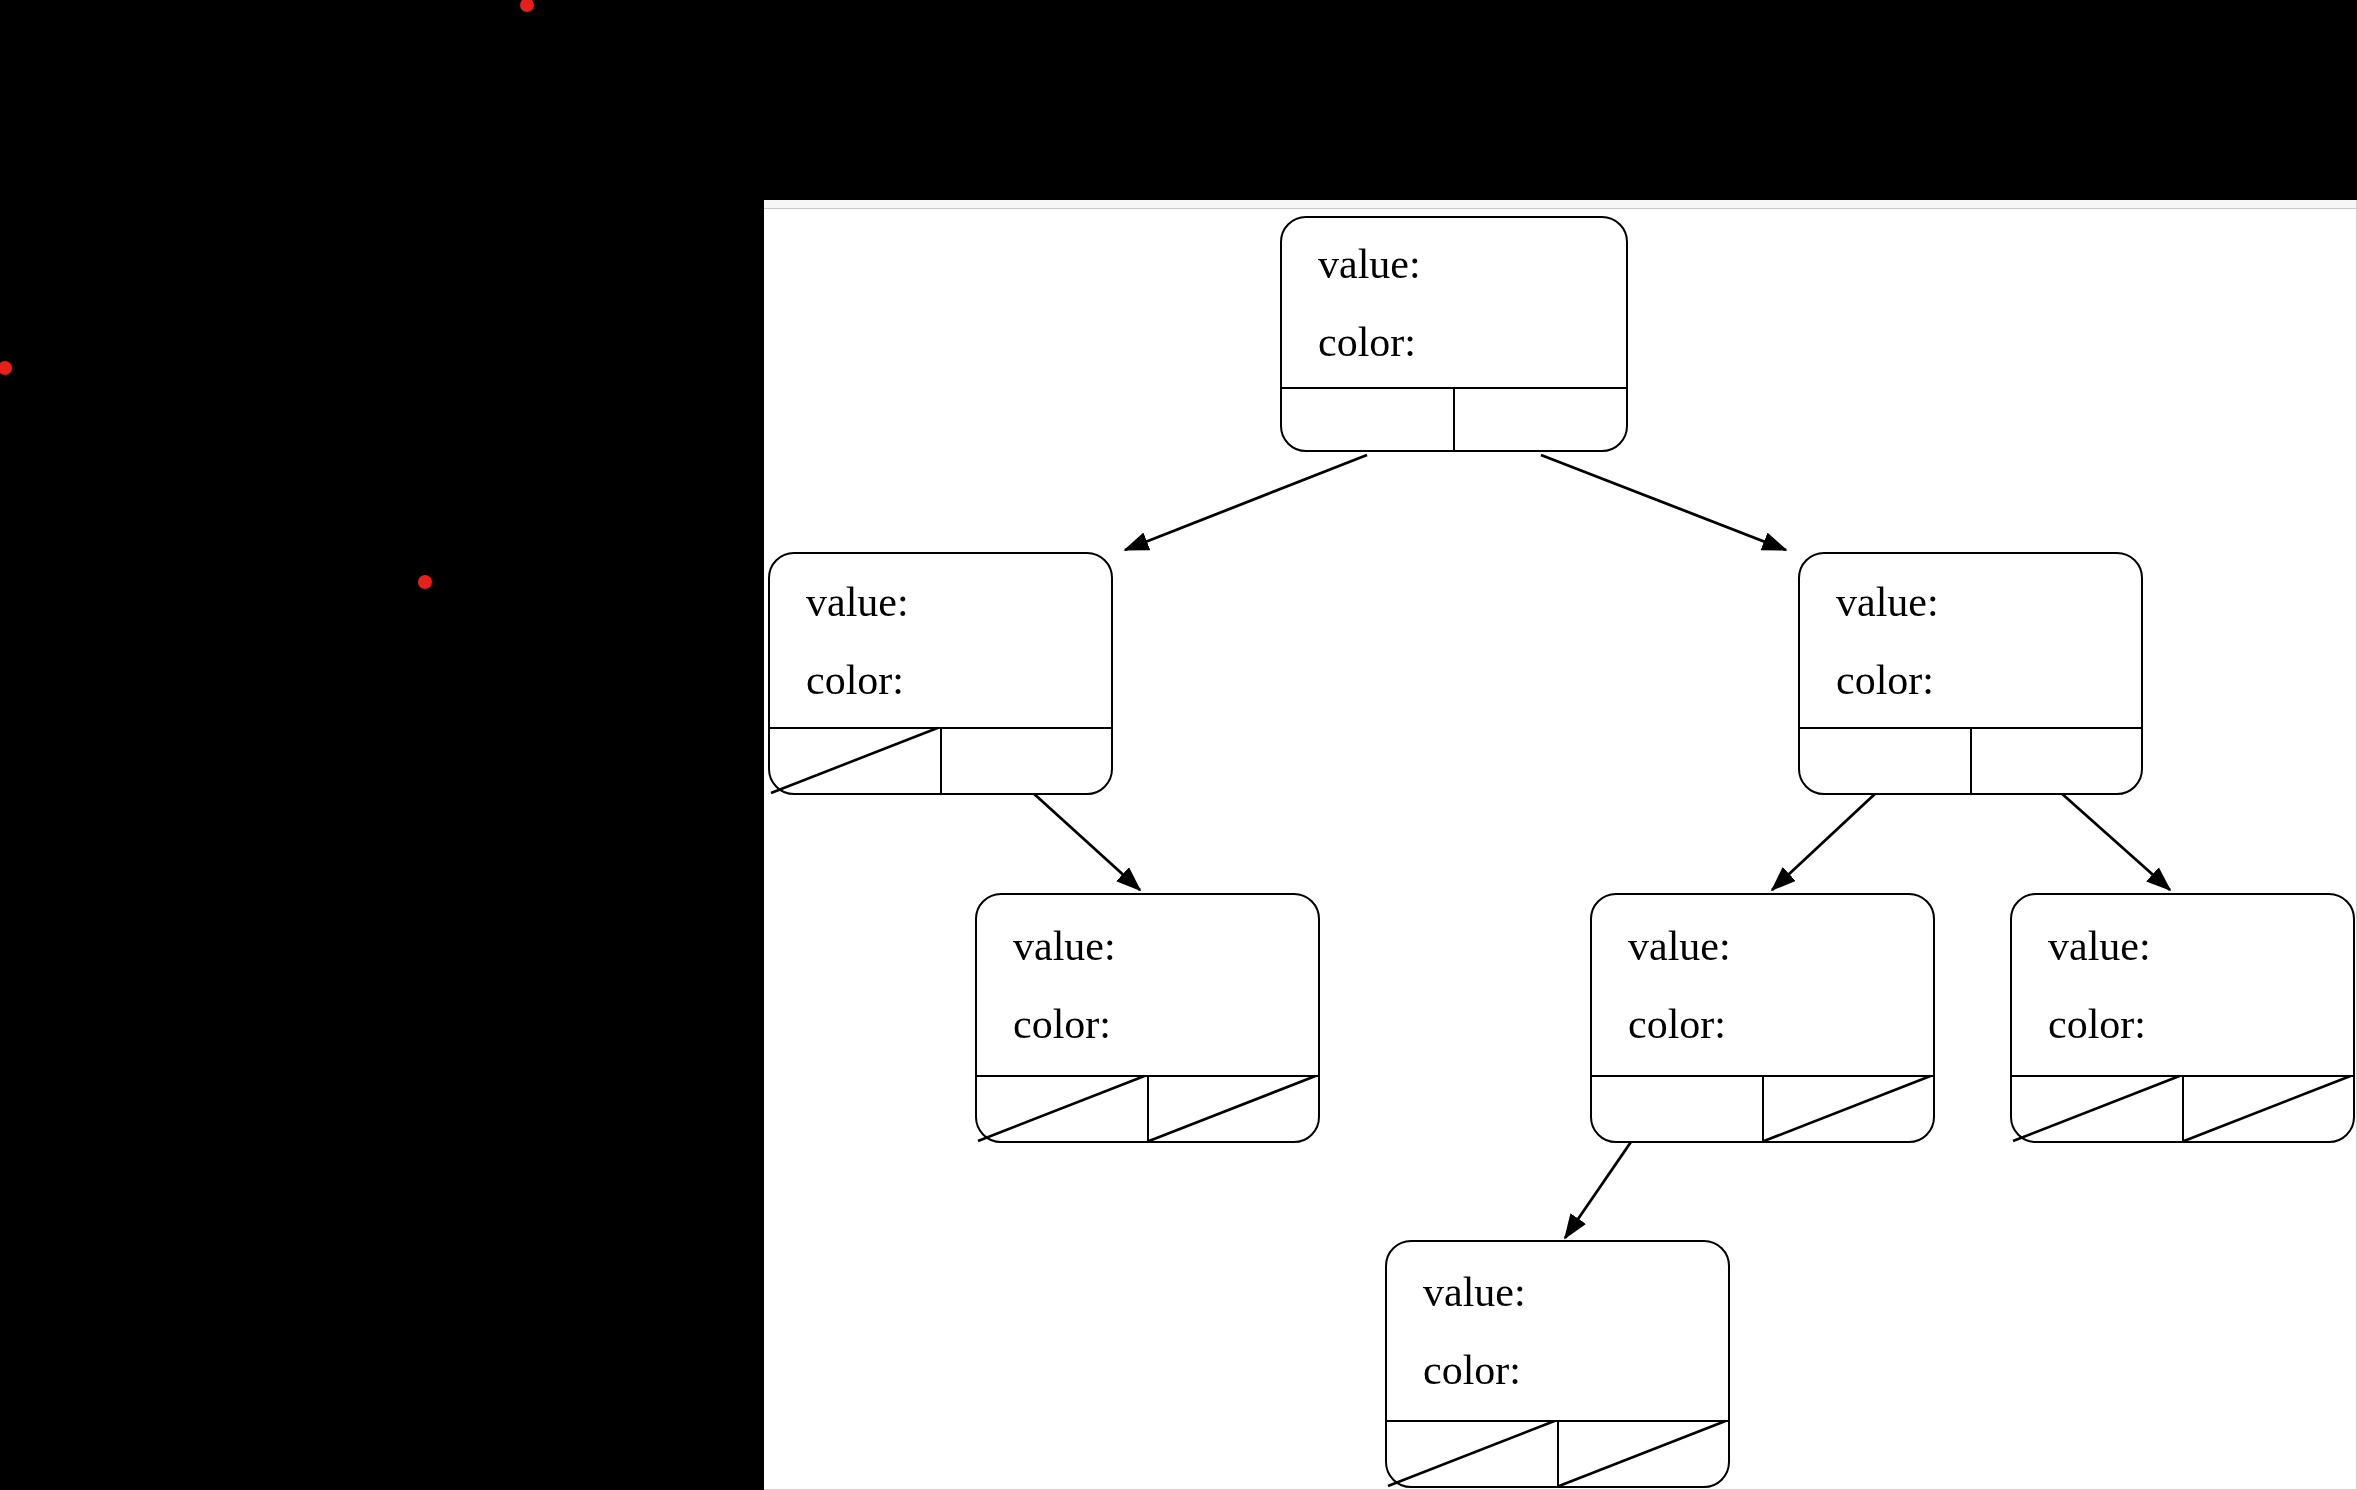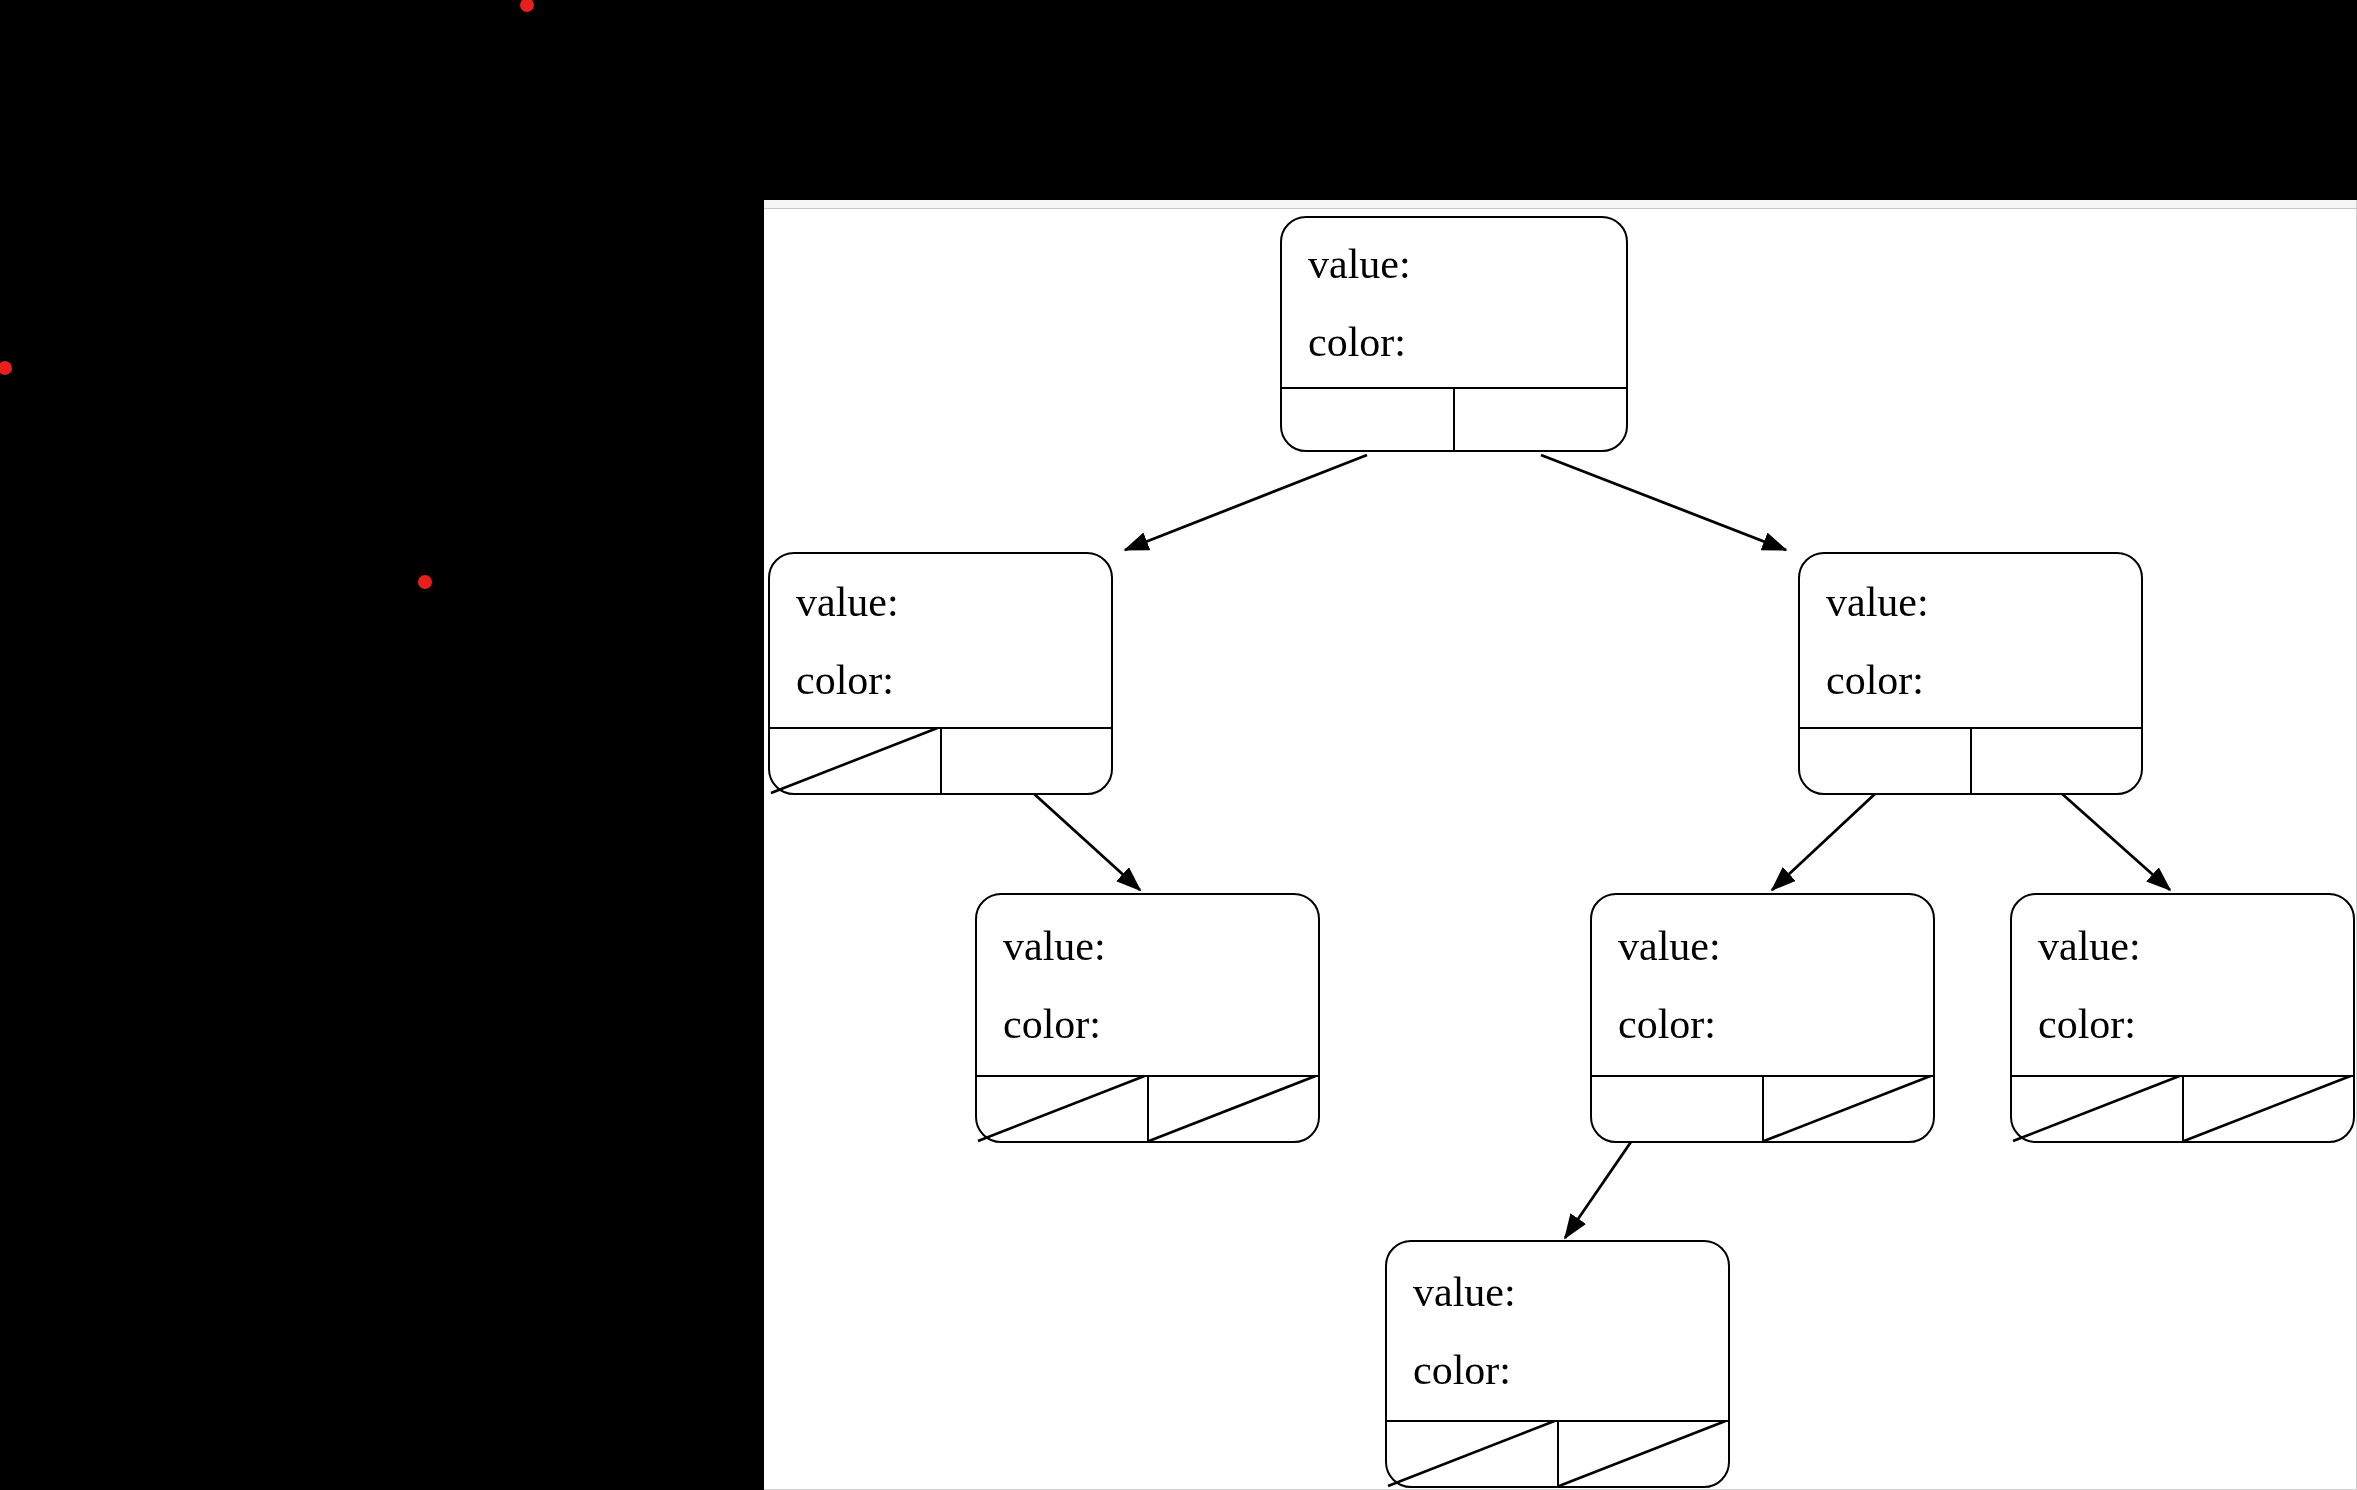--- a/index.html
+++ b/index.html
@@ -60,21 +60,21 @@
     background: #ffffff;
     border: 2px solid #000000;
     border-radius: 26px;
   }
   .node-body {
     position: absolute;
     left: 0; right: 0; top: 0;
     display: flex;
     flex-direction: column;
     justify-content: center;
-    padding-left: 26px;
+    padding-left: 36px;
   }
   .node-field {
     font-size: 42px;
     line-height: 1.0;
     color: #000000;
     white-space: nowrap;
   }
   .node-field.value-field { margin-bottom: 36px; }
   .node-divider {
     position: absolute;

